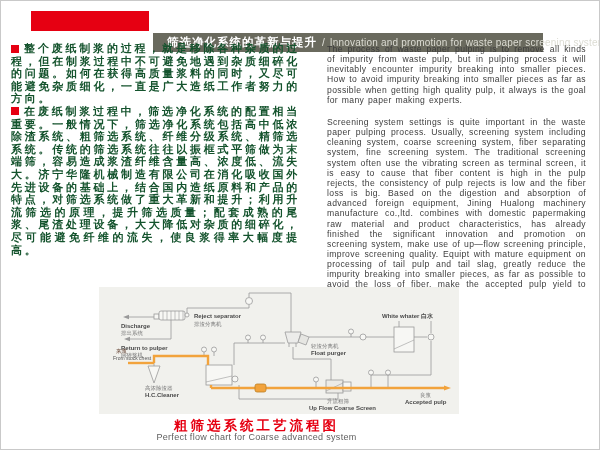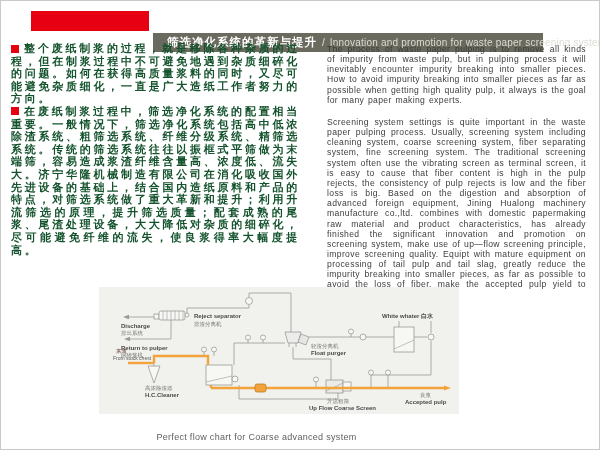--- a/index.html
+++ b/index.html
@@ -151,15 +151,16 @@
         <text x="212" y="61" font-size="5.5" fill="#787878">轻渣分离机</text>
         <text x="212" y="68" font-size="6" font-weight="700" fill="#4a4a4a">Float purger</text>
         <text x="228" y="116" font-size="5.5" fill="#787878">升流粗筛</text>
         <text x="210" y="123" font-size="6" font-weight="700" fill="#4a4a4a">Up Flow Coarse Screen</text>
         <text x="321" y="110" font-size="5.5" fill="#787878">良浆</text>
         <text x="306" y="117" font-size="6" font-weight="700" fill="#4a4a4a">Accepted pulp</text>
       </g>
     </svg>
   </div>
 
+  <div class="cap cap-zh">粗筛选系统工艺流程图</div>
   <div class="cap cap-en">Perfect flow chart for Coarse advanced system</div>
 
 </div>
 
 </body></html>

